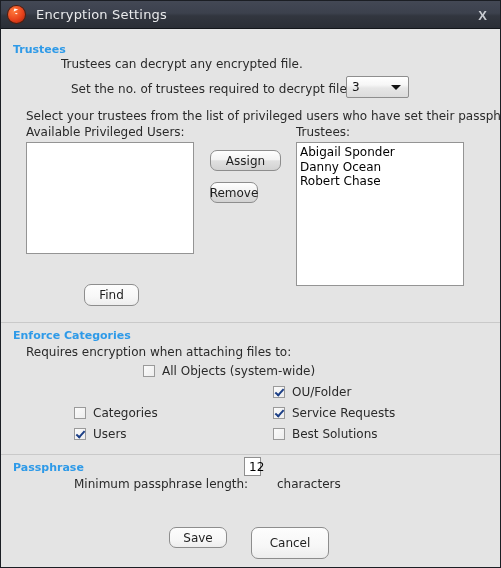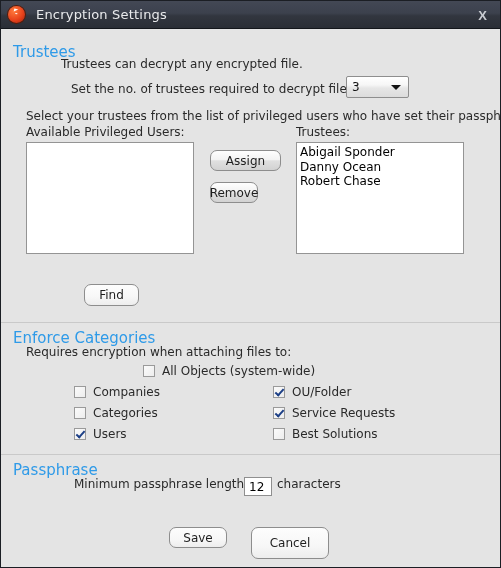--- a/index.html
+++ b/index.html
@@ -82,22 +82,22 @@
   .content {
     position: relative;
     flex: 1 1 auto;
     background: #e4e4e4;
     overflow: hidden;
   }
 
   .section-title {
     position: absolute;
     color: #2e9ae8;
-    font-size: 15px;
-    font-weight: normal;
+    font-size: 11px;
+    font-weight: bold;
     font-family: "DejaVu Sans", sans-serif;
     white-space: nowrap;
   }
   .lbl {
     position: absolute;
     color: #2a2a2a;
     font-size: 12px;
     white-space: nowrap;
   }
 
@@ -239,21 +239,21 @@
     </div>
 
     <div class="lbl" style="left:25px; top:80px;">Select your trustees from the list of privileged users who have set their passphrase.</div>
 
     <div class="lbl" style="left:25px; top:96px;">Available Privileged Users:</div>
 
     <div class="lbl" style="left:295px; top:96px;">Trustees:</div>
 
     <div class="listbox" style="left:25px; top:113px; width:168px; height:112px;"></div>
 
-    <div class="listbox" style="left:295px; top:113px; width:168px; height:112px;">
+    <div class="listbox" style="left:295px; top:113px; width:168px; height:144px;">
       <div class="item">Abigail Sponder</div>
       <div class="item">Danny Ocean</div>
       <div class="item">Robert Chase</div>
     </div>
 
     <div class="btn" style="left:209px; top:121px; width:71px; height:21px;">Assign</div>
 
     <div class="btn" style="left:209px; top:153px; width:48px; height:21px;">Remove</div>
 
     <div class="btn flat" style="left:83px; top:255px; width:55px; height:22px;">Find</div>
@@ -262,24 +262,20 @@
 
     <div class="section-title" style="left:12px; top:300px;">Enforce Categories</div>
 
     <div class="lbl" style="left:25px; top:316px;">Requires encryption when attaching files to:</div>
 
     <div class="cbrow" style="left:142px; top:335px;">
       <span class="cbox"></span>
       <span class="cblabel">All Objects (system-wide)</span>
     </div>
 
-    <div class="cbrow" style="left:73px; top:356px;">
-      <span class="cbox"></span>
-      <span class="cblabel">Companies</span>
-    </div>
     <div class="cbrow" style="left:73px; top:377px;">
       <span class="cbox"></span>
       <span class="cblabel">Categories</span>
     </div>
     <div class="cbrow" style="left:73px; top:398px;">
       <span class="cbox checked"></span>
       <span class="cblabel">Users</span>
     </div>
 
     <div class="cbrow" style="left:272px; top:356px;">
@@ -294,21 +290,21 @@
       <span class="cbox"></span>
       <span class="cblabel">Best Solutions</span>
     </div>
 
     <div class="divider" style="top:425px;"></div>
 
     <div class="section-title" style="left:12px; top:432px;">Passphrase</div>
 
     <div class="lbl" style="left:73px; top:448px;">Minimum passphrase length:</div>
 
-    <div class="textinput" style="left:243px; top:448px; width:28px; height:19px;">12</div>
+    <div class="textinput" style="left:243px; top:428px; width:17px; height:19px;">12</div>
 
     <div class="lbl" style="left:276px; top:448px;">characters</div>
 
     <div class="btn flat" style="left:168px; top:498px; width:58px; height:21px;">Save</div>
     <div class="btn flat" style="left:250px; top:498px; width:78px; height:32px;">Cancel</div>
 
   </div>
 </div>
 
 </body></html>

